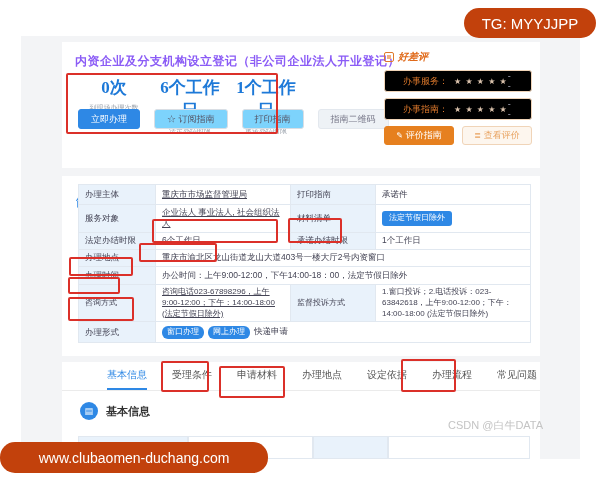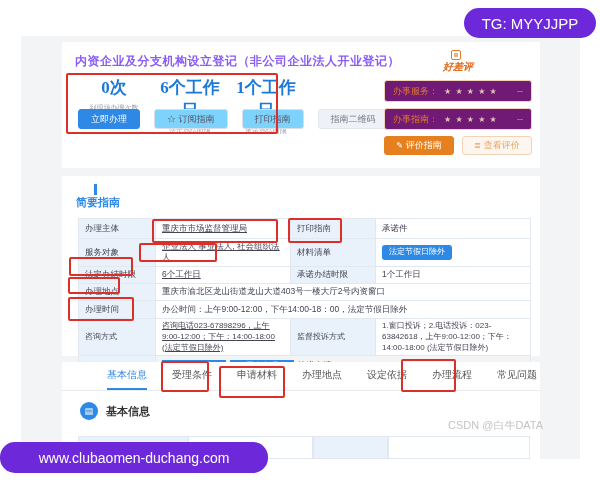--- a/index.html
+++ b/index.html
@@ -21,64 +21,64 @@
   .stat .v { font-size:17px; font-weight:bold; color:#1d79d8;font-family:Liberation Serif, serif; }
   .stat .l { font-size:7px; color:#9aa2ac; margin-top:4px; white-space:nowrap; }
 
   .btn-row { position:absolute; left:16px; top:67px; display:flex; }
   .btn { height:20px; line-height:18px; font-size:9px; border-radius:3px; text-align:center; margin-right:14px; padding:0 12px; cursor:pointer; white-space:nowrap; }
   .btn-primary { background:#2e88e5; color:#fff; border:1px solid #2e88e5; }
   .btn-outline { background:#7dd3fc; color:#556; border:1px solid #d9dee4; }
   .btn-gray { background:#eef2f6; color:#778; border:1px solid #e3e8ee; }
 
   .rating { position:absolute; left:322px; top:8px; width:148px; }
-  .rating-title { display:flex; align-items:center; margin-bottom:6px;flex-direction:column; }
+  .rating-title { display:flex; align-items:center; margin-bottom:6px; }
   .rating-title .ic { width:10px; height:10px; border:1px solid #e07a2c; border-radius:2px; margin-right:4px; position:relative; }
   .rating-title .ic:after { content:""; position:absolute; left:2px; top:2px; right:2px; bottom:2px; background:#f0b083; }
   .rating-title .tx { font-size:10px; font-weight:bold; font-style:italic; color:#e06a1a; }
-  .rating-row { border:1px solid #f0d4b8; border-radius:3px; height:22px; display:flex; align-items:center; padding:0 8px; margin-bottom:6px; background:#701a75; }
+  .rating-row { border:1px solid #f0d4b8; border-radius:3px; height:22px; display:flex; align-items:center; padding:0 18px; margin-bottom:6px; background:#000000; }
   .rating-row .lab { font-size:9px; color:#e07a2c; white-space:nowrap; }
   .rating-row .stars { font-size:8px; color:#dbc3ad; margin-left:6px; letter-spacing:1px; white-space:nowrap; }
   .rating-row .dash { font-size:9px; color:#aab; margin-left:auto; }
   .rating-btns { display:flex; }
   .rbtn { height:19px; line-height:17px; font-size:9px; border-radius:3px; text-align:center; flex:1; cursor:pointer; white-space:nowrap; }
   .rbtn .g { font-size:8px; margin-right:3px; }
   .rbtn-solid { background:#e6801f; border:1px solid #e6801f; color:#fff; margin-right:8px; }
   .rbtn-light { background:#fdf6ee; border:1px solid #f0d4b8; color:#e8a15e; }
 
   .sec-head { position:absolute; left:14px; top:8px; display:flex; align-items:center;flex-direction:column; }
   .sec-bar { width:3px; height:11px; background:#2e88e5; margin-right:6px; }
   .sec-tx { font-size:11px; font-weight:bold; color:#2e88e5; }
 
-  table.guide { position:absolute; left:16px; top:42px; width:452px; border-collapse:collapse; table-layout:fixed; }
+  table.guide { position:absolute; left:16px; top:8px; width:452px; border-collapse:collapse; table-layout:fixed; }
   table.guide td { border:1px solid #e1e8f0; font-size:8.5px; color:#445; padding:2px 6px; vertical-align:middle; line-height:1.35; }
   td.lbl { background:#e9f2fb; color:#556; }
   .c1 { width:77px; } .c2 { width:135px;text-decoration:underline; } .c3 { width:85px; } .c4 { width:155px; }
   tr.rh1 td { height:20px; } tr.rh2 td { height:23px; } tr.rh3 td { height:17px; }
   tr.rh4 td { height:17px; } tr.rh5 td { height:18px; } tr.rh6 td { height:36px; font-size:8px; }
   tr.rh7 td { height:21px; }
   .mini-btn { display:inline-block; background:#2e88e5; color:#fff; font-size:8px; padding:2px 7px; border-radius:3px; cursor:pointer; }
-  .badge { display:inline-block; background:#2e88e5; color:#fff; font-size:8px; padding:1px 16px; border-radius:0; margin-right:4px; }
+  .badge { display:inline-block; background:#2e88e5; color:#fff; font-size:8px; padding:1px 5px; border-radius:6px; margin-right:4px; }
   .badge-extra { font-size:8.5px; color:#445; }
 
   .tabs { position:absolute; left:0; top:0; width:478px; height:29px; border-bottom:1px solid #ebebeb; display:flex; align-items:stretch; padding-left:45px; }
   .tab { font-size:10px; color:#555; margin-right:25px; display:flex; align-items:center; cursor:pointer; border-bottom:2px solid transparent; white-space:nowrap; }
   .tab.active { color:#2e88e5; border-bottom-color:#2e88e5; }
 
   .bi-head { position:absolute; left:18px; top:40px; display:flex; align-items:center; }
   .bi-ic { width:18px; height:18px; border-radius:50%; background:#2e88e5; color:#fff; font-size:9px; text-align:center; line-height:18px; margin-right:8px; }
   .bi-tx { font-size:11px; font-weight:bold; color:#333; }
 
   .ptable { position:absolute; left:16px; top:74px; display:flex; }
   .pcell { height:23px; border:1px solid #e1e8f0; }
   .pcell.pl { background:#e9f2fb; }
 
   .redbox { position:absolute; border:2px solid #db3029; border-radius:2px; pointer-events:none; }
 
-  .ov-badge { position:absolute; background:#6d28d9; color:#fff; display:flex; align-items:center; justify-content:center; font-size:15px;border-radius:15px; }
+  .ov-badge { position:absolute; background:#c2410c; color:#fff; display:flex; align-items:center; justify-content:center; font-size:15px;border-radius:15px; }
   .tg { left:464px; top:8px; width:132px; height:30px; }
   .url { left:0px; top:442px; width:268px; height:31px; font-size:14px; }
   .watermark { position:absolute; left:448px; top:418px; font-size:11px; color:#c4c4c4; }
 </style>
 </head>
 <body>
 
 <div class="page">
   <div class="screen-bg"></div>
 

